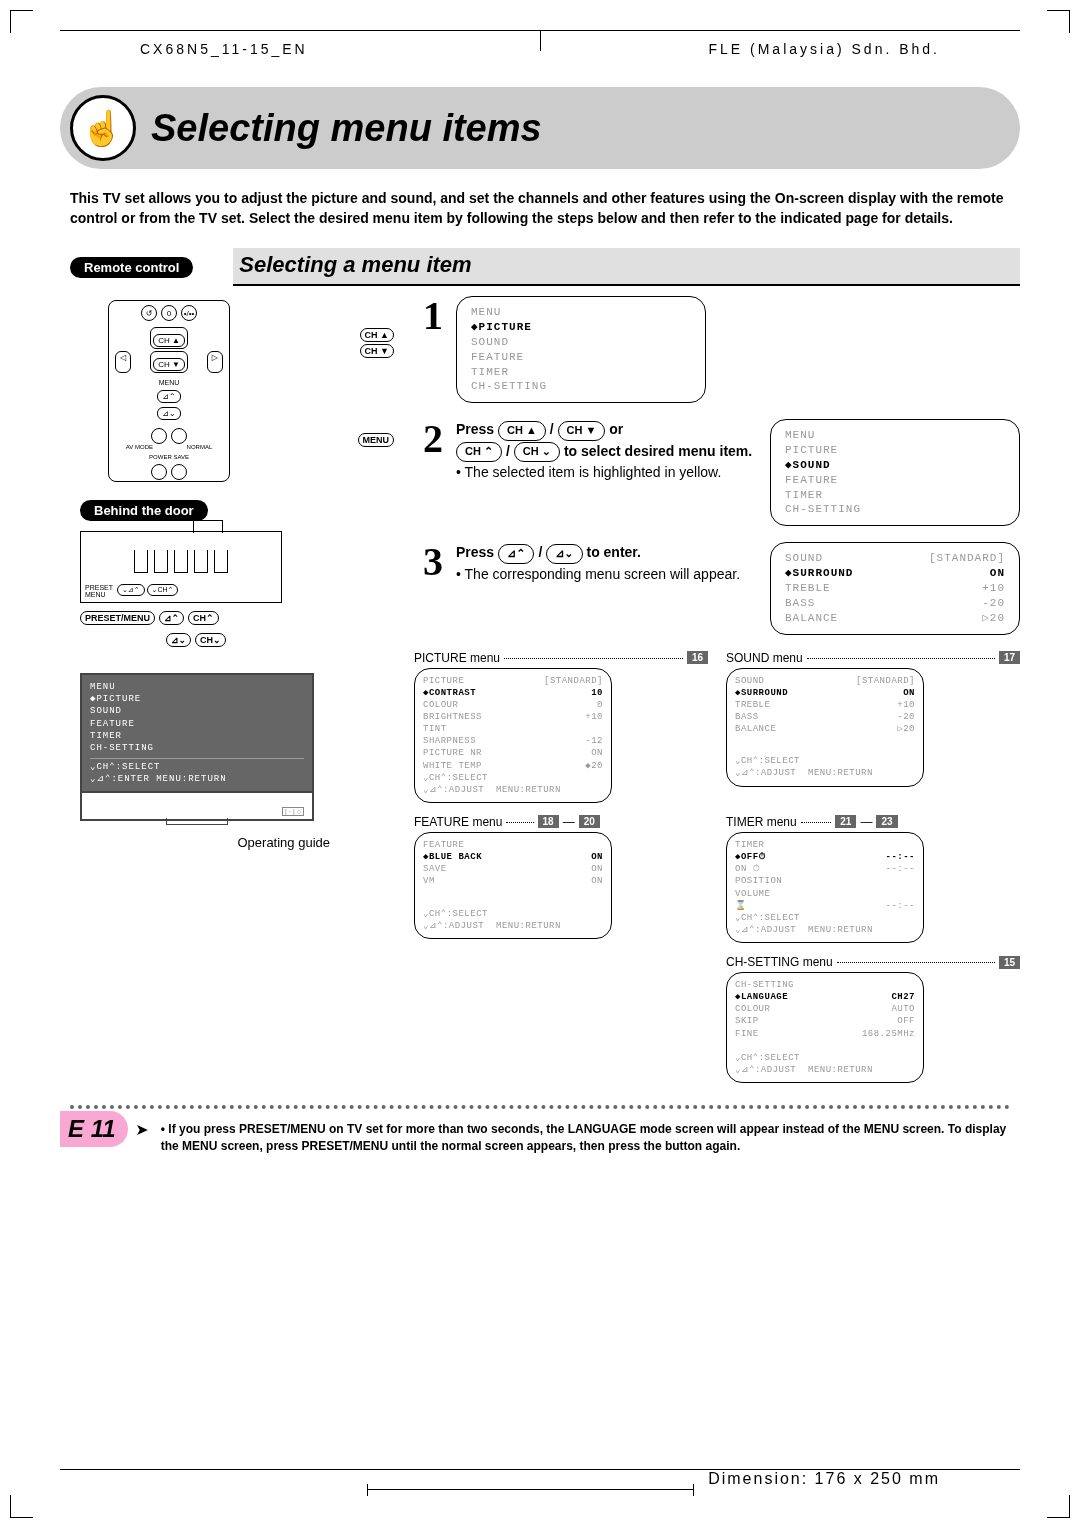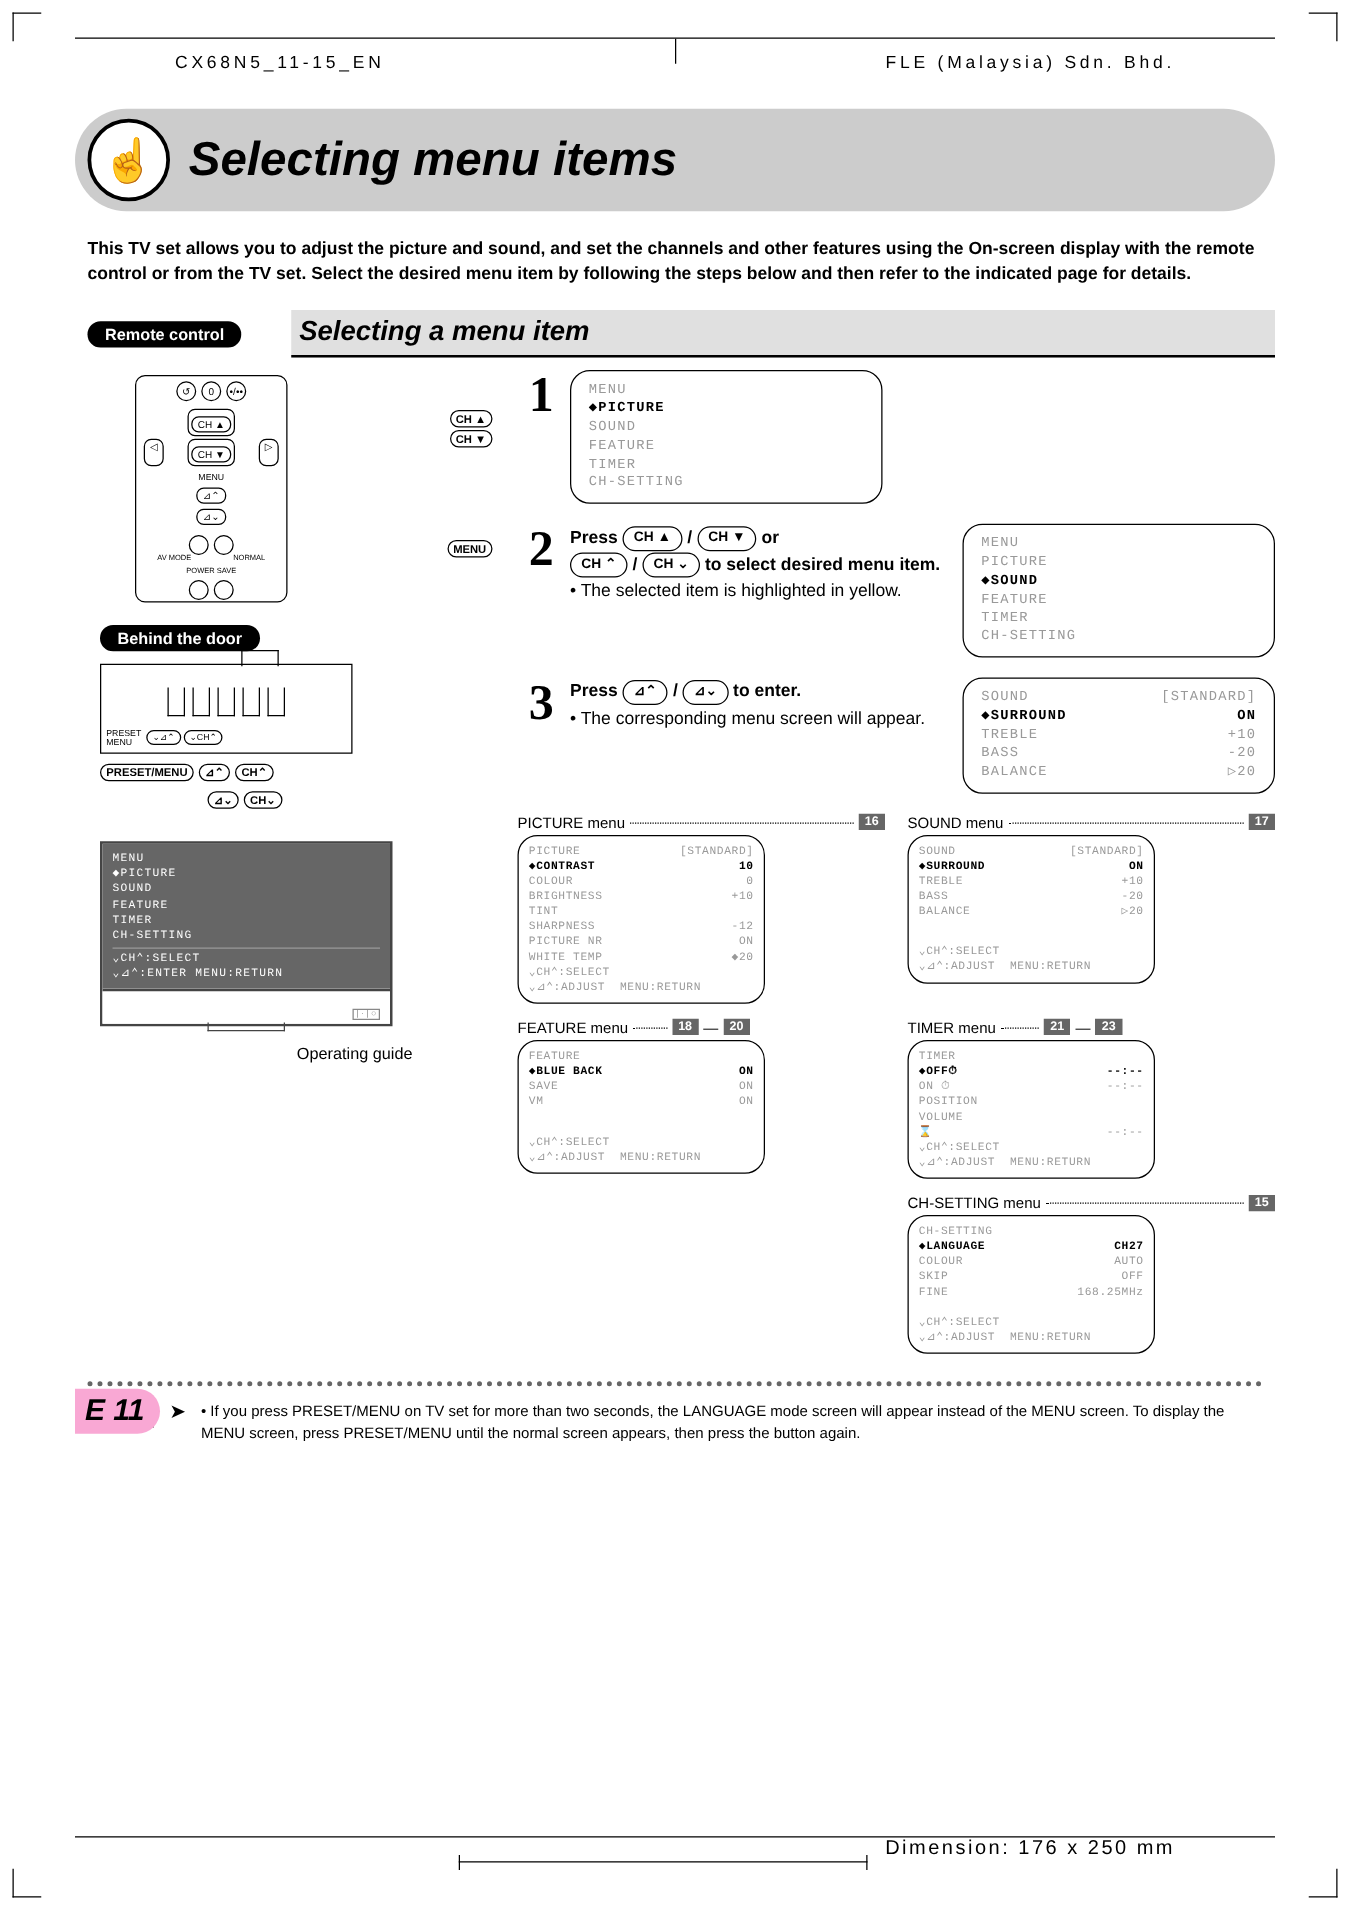--- a/index.html
+++ b/index.html
@@ -515,21 +515,21 @@
         </div>
       </div>
     </div>
   </div>
 
   <hr class="dotted-divider">
 
   <div class="note-row">
     <span class="note-label">NOTE</span>
     <span class="note-arrow">➤</span>
-    <div style="flex:1;">
+    <div style="flex:1;font-weight:bold;">
       <div>• <span>If you press PRESET/MENU on TV set for more than two seconds, the LANGUAGE mode screen will appear instead of the MENU screen. To display the MENU screen, press PRESET/MENU until the normal screen appears, then press the button again.</span></div>
     </div>
   </div>
 
   <div style="margin-top:-44px;">
     <span class="pagenum">E 11</span>
   </div>
 
   <div class="page-footer">
     <div class="bottom-hr">

